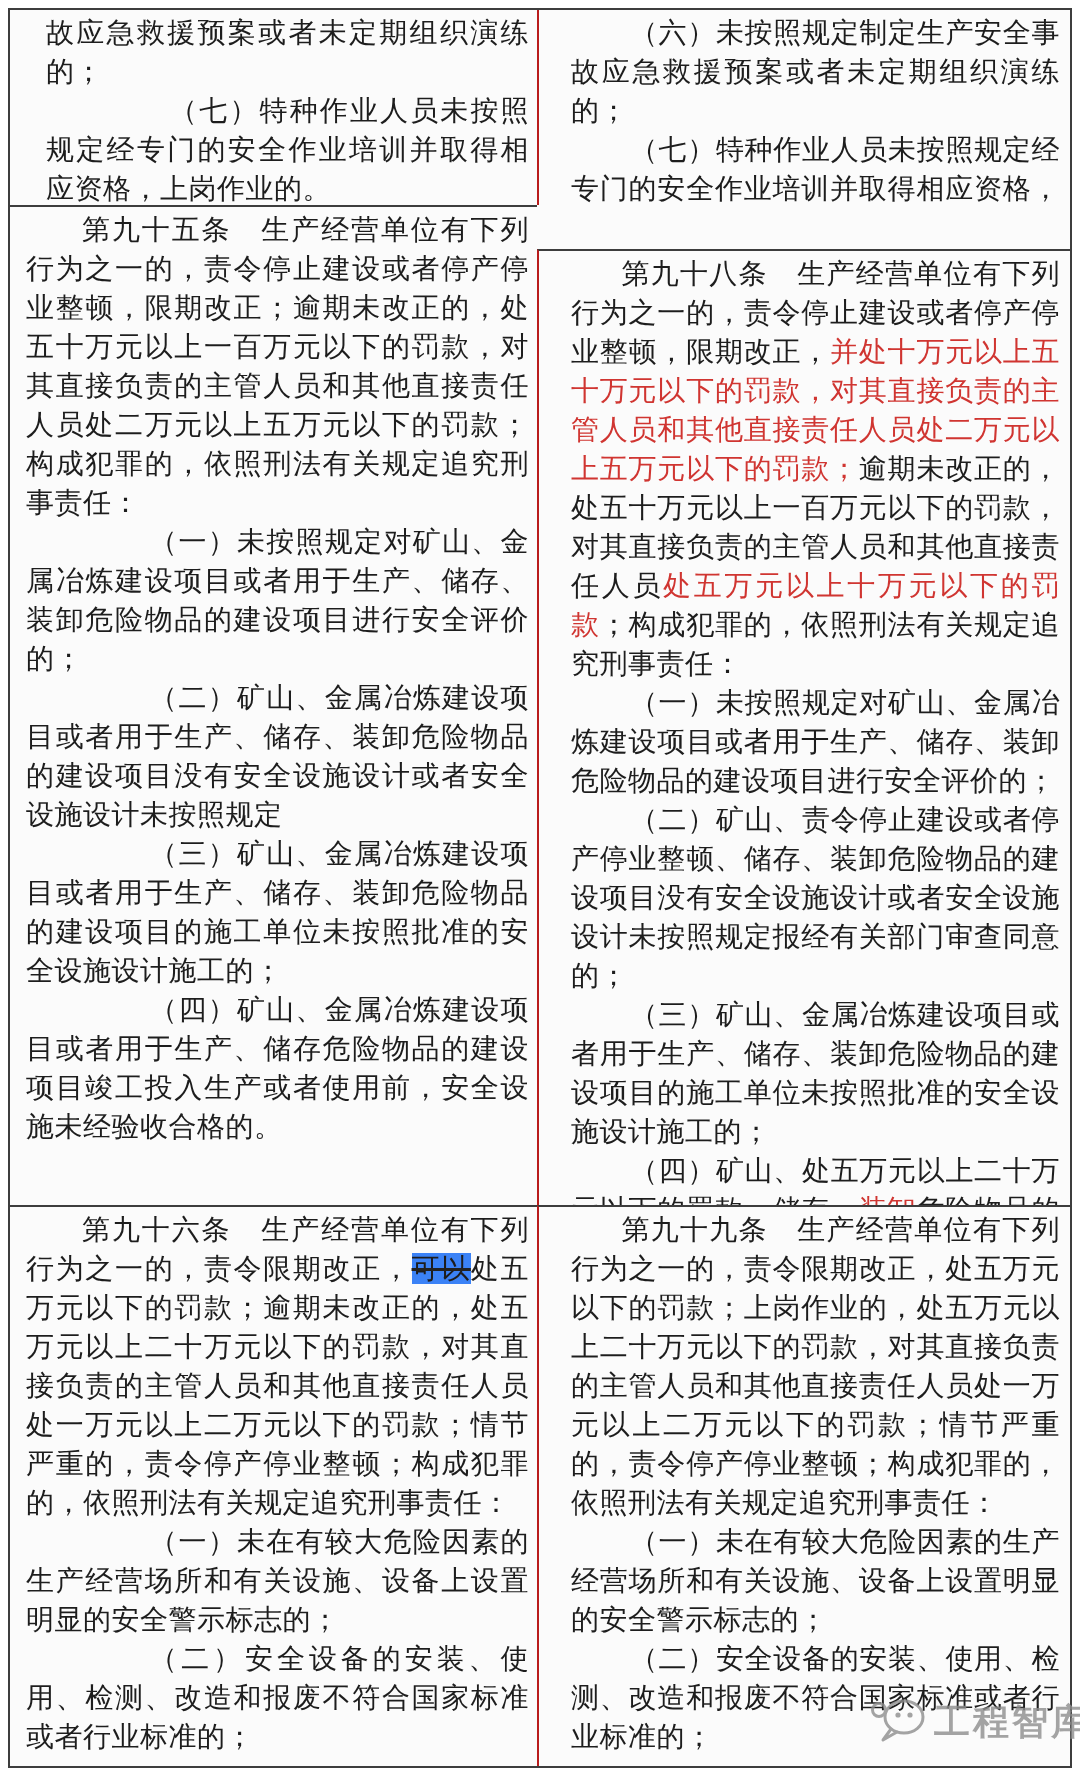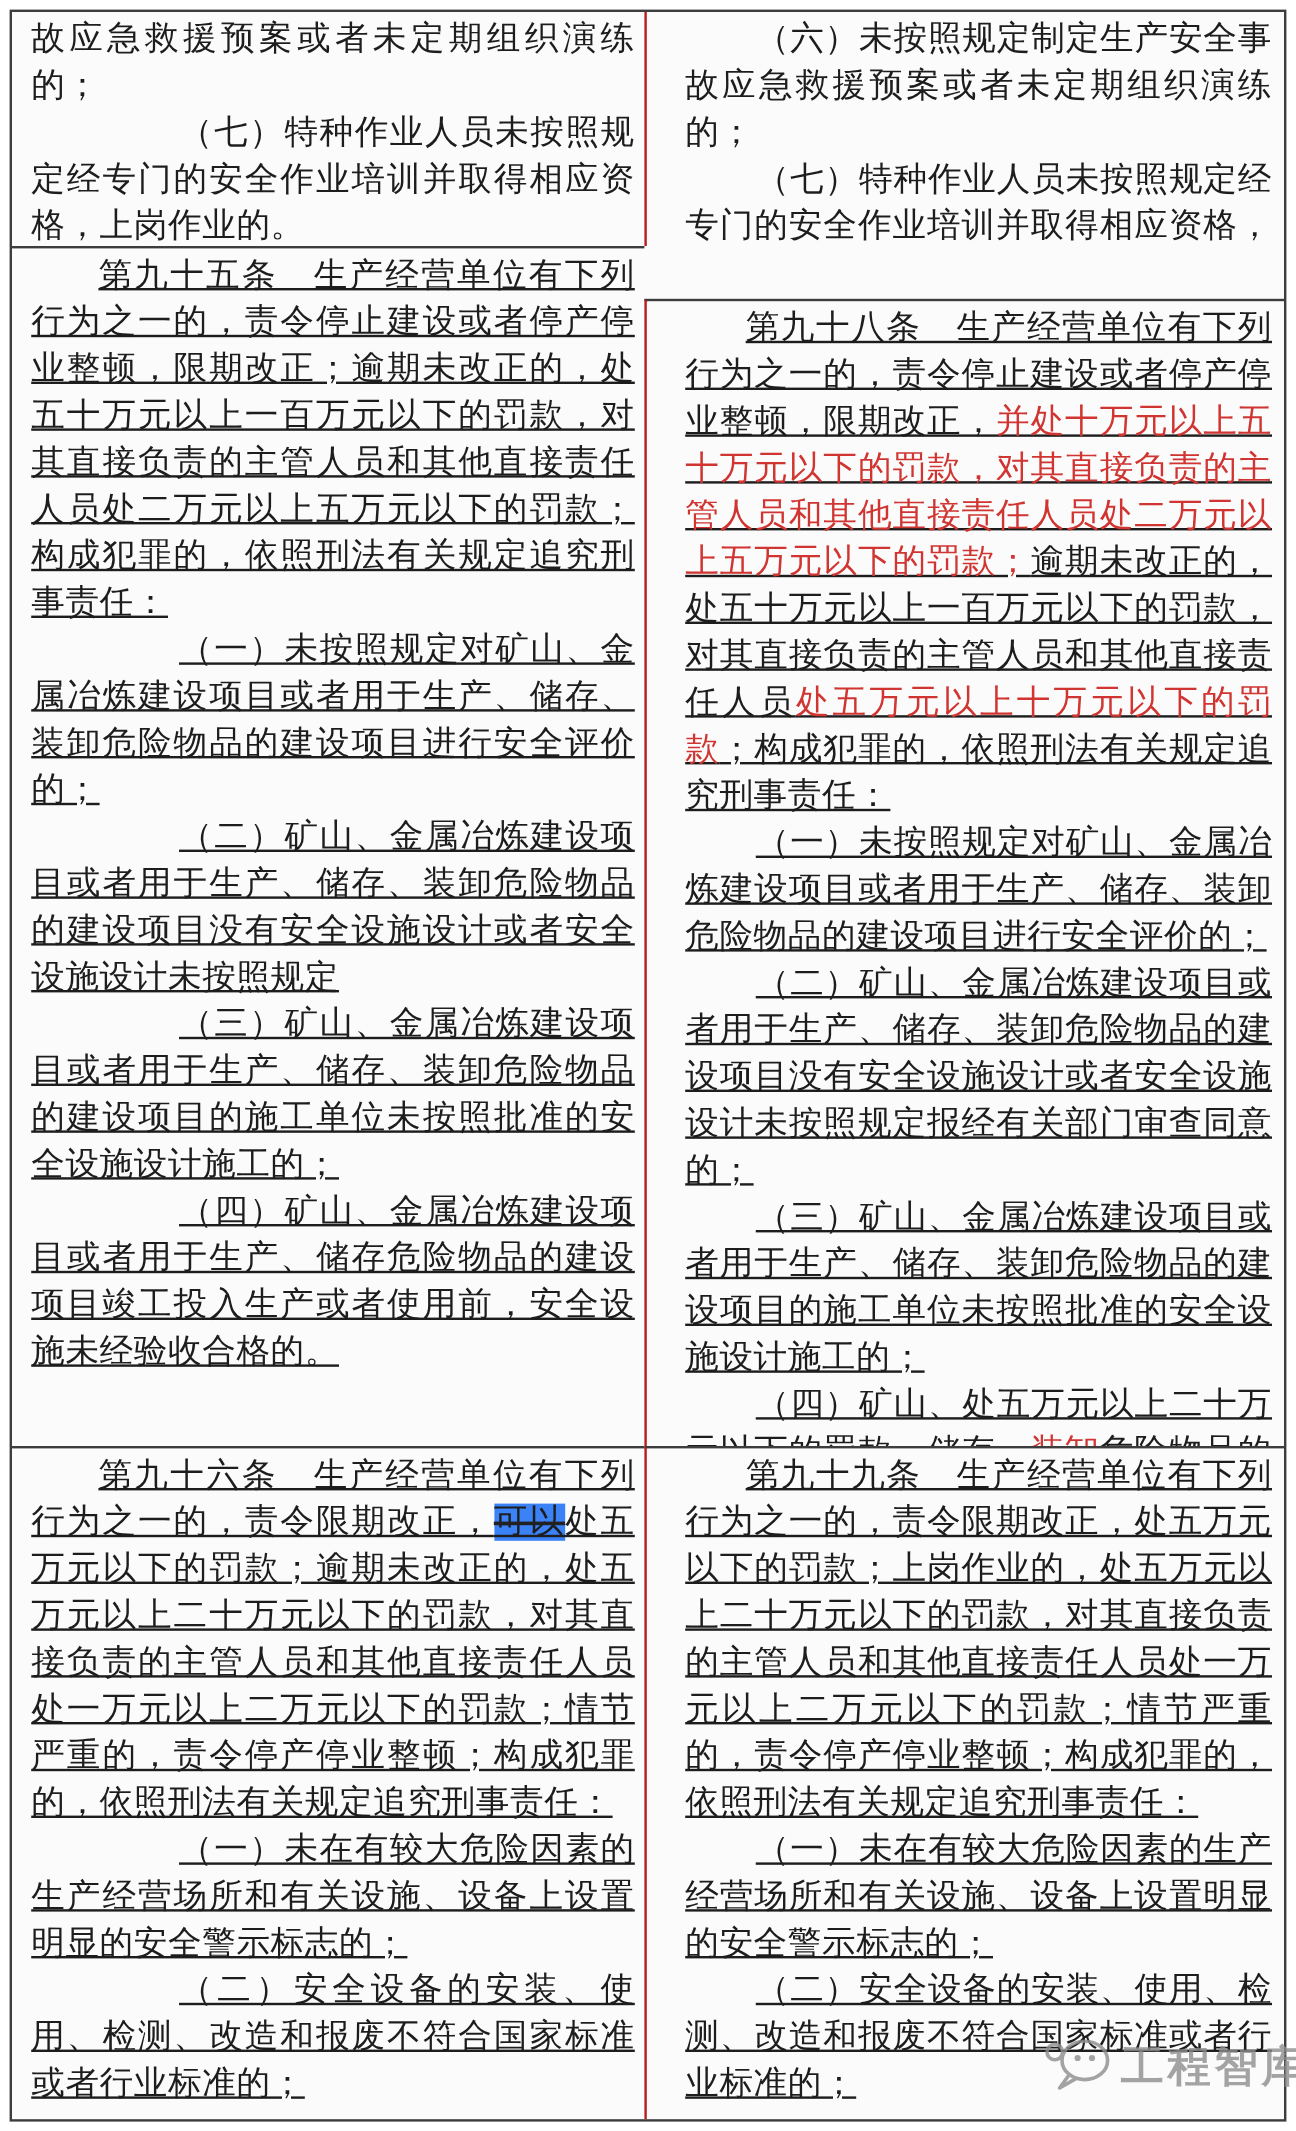--- a/index.html
+++ b/index.html
@@ -14,21 +14,21 @@
     display:grid;grid-template-columns:527px 1fr;grid-template-rows:195px 1000px 1fr;
     overflow:hidden;
   }
   .cell{
     box-sizing:border-box;overflow:hidden;
     padding:3px 8px 0 16px;
     font-size:28px;line-height:39px;letter-spacing:0.5px;
     text-align:justify;
   }
   .cell.bl{border-left:2px solid #b91c1c;padding-left:32px;padding-right:10px;}
-  .cell.bt{border-top:2px solid #3d3d3d;text-decoration:underline;}
+  .cell.bt{border-top:2px solid #3d3d3d;}
   .para{margin:0;}
   .p-article{text-indent:2em;}
   .p-item{text-indent:4.4em;}
   .p-special{text-indent:3.6em;}
   .p-cont{text-indent:0;}
   .bl .p-article{text-indent:1.8em;}
   .bl .p-item{text-indent:2.1em;}
   .run-red{color:#d03531;}
   .run-hl{background:#3b82f6;text-decoration:line-through;text-decoration-thickness:2.5px;text-decoration-color:#222;}
   .watermark{
@@ -38,39 +38,39 @@
   .watermark-text{
     font-family:"Liberation Sans","DejaVu Sans",sans-serif;
     font-size:36px;font-weight:700;color:#8e8e8e;letter-spacing:3px;white-space:nowrap;
   }
 </style>
 </head>
 <body>
 
 <div>
   <div class="doc-table">
-      <div class="cell" style="grid-area: 1 / 1;">
+      <div class="cell" style="grid-area: 1 / 1; margin-left: 20px;">
         <p class="para p-cont"><span>故应急救援预案或者未定期组织演练的；</span></p>
         <p class="para p-item"><span>（七）特种作业人员未按照规定经专门的安全作业培训并取得相应资格，上岗作业的。</span></p>
       </div>
       <div class="cell bl" style="grid-area: 1 / 2;">
         <p class="para p-item"><span>（六）未按照规定制定生产安全事故应急救援预案或者未定期组织演练的；</span></p>
         <p class="para p-item"><span>（七）特种作业人员未按照规定经专门的安全作业培训并取得相应资格，上岗作业的。</span></p>
       </div>
       <div class="cell bt" style="grid-area: 2 / 1;">
         <p class="para p-article"><span>第九十五条　生产经营单位有下列行为之一的，责令停止建设或者停产停业整顿，限期改正；逾期未改正的，处五十万元以上一百万元以下的罚款，对其直接负责的主管人员和其他直接责任人员处二万元以上五万元以下的罚款；构成犯罪的，依照刑法有关规定追究刑事责任：</span></p>
         <p class="para p-item"><span>（一）未按照规定对矿山、金属冶炼建设项目或者用于生产、储存、装卸危险物品的建设项目进行安全评价的；</span></p>
         <p class="para p-item"><span>（二）矿山、金属冶炼建设项目或者用于生产、储存、装卸危险物品的建设项目没有安全设施设计或者安全设施设计未按照规定</span></p>
         <p class="para p-item"><span>（三）矿山、金属冶炼建设项目或者用于生产、储存、装卸危险物品的建设项目的施工单位未按照批准的安全设施设计施工的；</span></p>
         <p class="para p-item"><span>（四）矿山、金属冶炼建设项目或者用于生产、储存危险物品的建设项目竣工投入生产或者使用前，安全设施未经验收合格的。</span></p>
       </div>
       <div class="cell bt bl" style="grid-area: 2 / 2; margin-top: 44px;">
         <p class="para p-article"><span>第九十八条　生产经营单位有下列行为之一的，责令停止建设或者停产停业整顿，限期改正，</span><span class="run-red">并处十万元以上五十万元以下的罚款，对其直接负责的主管人员和其他直接责任人员处二万元以上五万元以下的罚款；</span><span>逾期未改正的，处五十万元以上一百万元以下的罚款，对其直接负责的主管人员和其他直接责任人员</span><span class="run-red">处五万元以上十万元以下的罚款</span><span>；构成犯罪的，依照刑法有关规定追究刑事责任：</span></p>
         <p class="para p-item"><span>（一）未按照规定对矿山、金属冶炼建设项目或者用于生产、储存、装卸危险物品的建设项目进行安全评价的；</span></p>
-        <p class="para p-item"><span>（二）矿山、金属冶炼建设项目或者用于生产、储存、装卸危险物品的建设项目没有安全设施设计或者安全设施设计未按照规定报经有关部门审查同意的；</span></p>
+        <p class="para p-item"><span>（二）矿山、责令停止建设或者停产停业整顿、储存、装卸危险物品的建设项目没有安全设施设计或者安全设施设计未按照规定报经有关部门审查同意的；</span></p>
         <p class="para p-item"><span>（三）矿山、金属冶炼建设项目或者用于生产、储存、装卸危险物品的建设项目的施工单位未按照批准的安全设施设计施工的；</span></p>
         <p class="para p-item"><span>（四）矿山、处五万元以上二十万元以下的罚款、储存、</span><span class="run-red">装卸</span><span>危险物品的建设项目竣工投入生产或者使用前，安全设施未经验收合格的。</span></p>
       </div>
       <div class="cell bt" style="grid-area: 3 / 1;">
         <p class="para p-article"><span>第九十六条　生产经营单位有下列行为之一的，责令限期改正，</span><span class="run-hl">可以</span><span>处五万元以下的罚款；逾期未改正的，处五万元以上二十万元以下的罚款，对其直接负责的主管人员和其他直接责任人员处一万元以上二万元以下的罚款；情节严重的，责令停产停业整顿；构成犯罪的，依照刑法有关规定追究刑事责任：</span></p>
         <p class="para p-item"><span>（一）未在有较大危险因素的生产经营场所和有关设施、设备上设置明显的安全警示标志的；</span></p>
         <p class="para p-item"><span>（二）安全设备的安装、使用、检测、改造和报废不符合国家标准或者行业标准的；</span></p>
       </div>
       <div class="cell bt bl" style="grid-area: 3 / 2;">
         <p class="para p-article"><span>第九十九条　生产经营单位有下列行为之一的，责令限期改正，处五万元以下的罚款；上岗作业的，处五万元以上二十万元以下的罚款，对其直接负责的主管人员和其他直接责任人员处一万元以上二万元以下的罚款；情节严重的，责令停产停业整顿；构成犯罪的，依照刑法有关规定追究刑事责任：</span></p>

